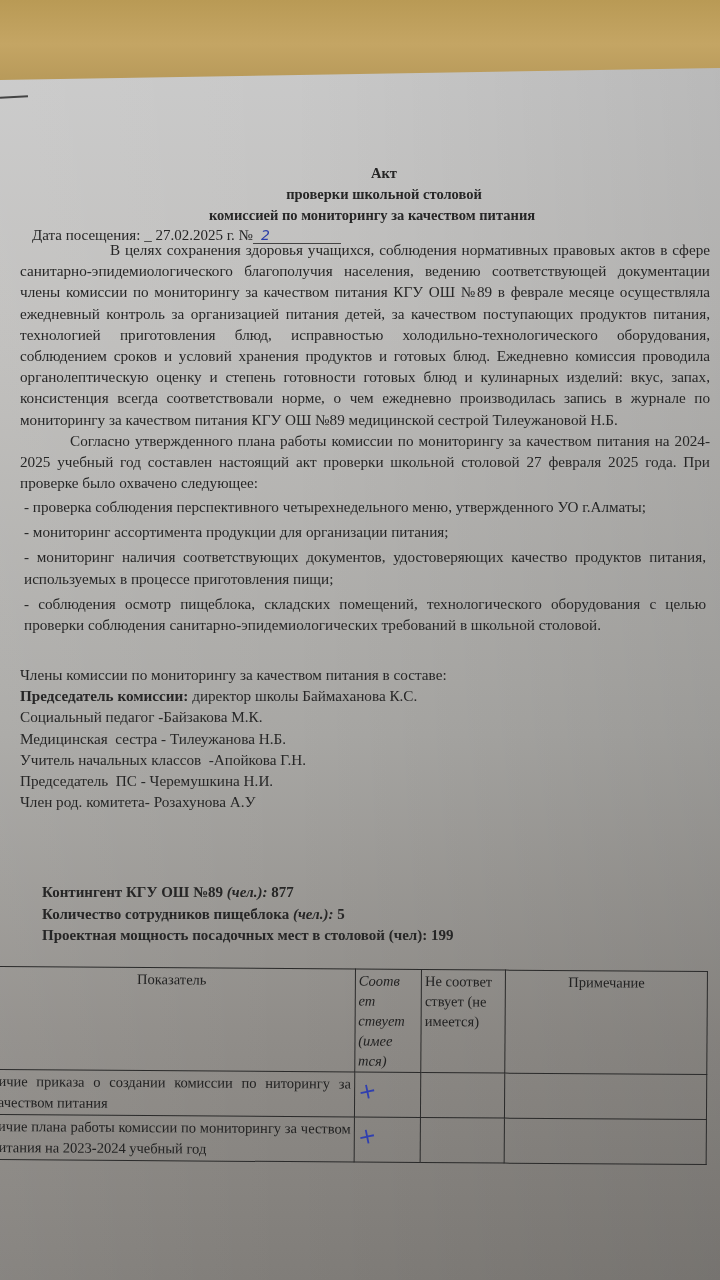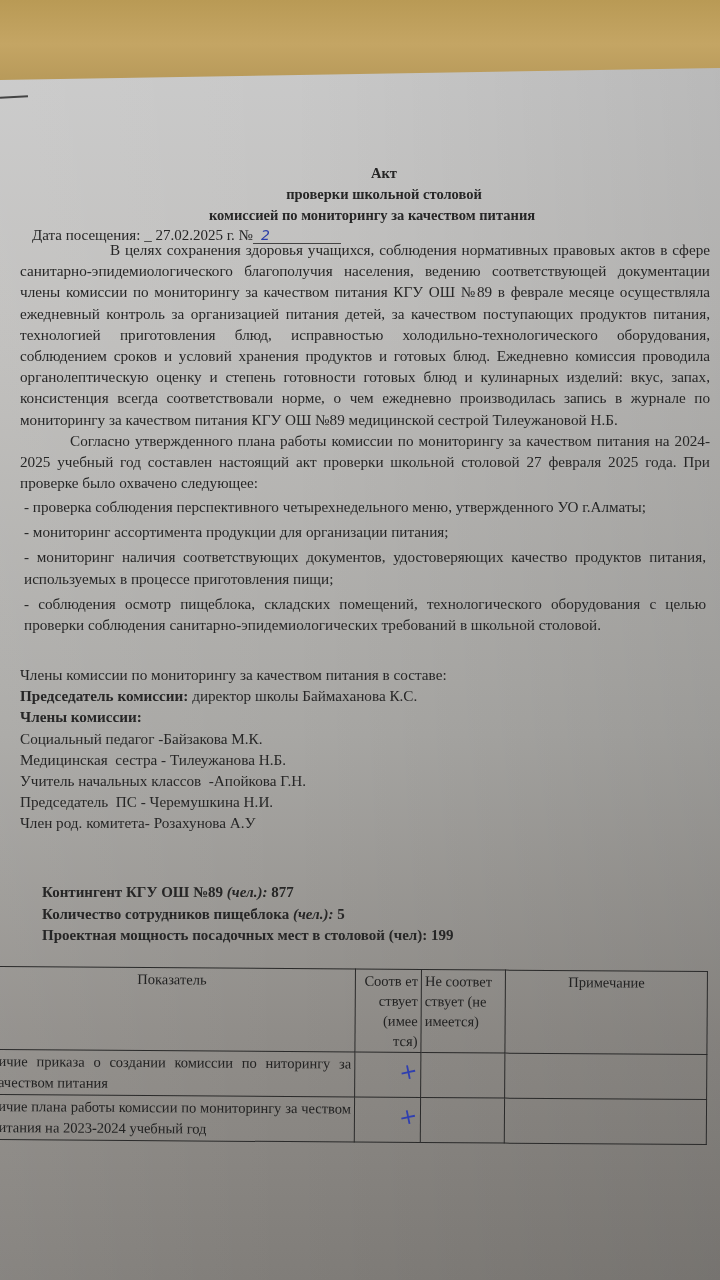--- a/index.html
+++ b/index.html
@@ -47,21 +47,21 @@
   .stats { position:absolute; left:8px; top:882px; width:700px; font-weight:bold; font-size:15px;margin-left:34px; }
   .stats .row { height:21.5px; }
   .stats i { font-weight:bold; }
   table.ind {
     position:absolute; left:-12px; top:966px; border-collapse:collapse;
     font-size:14.5px; color:#222; transform:rotate(0.4deg); transform-origin:left top;
   }
   table.ind td, table.ind th { border:1px solid #2a2a2a; vertical-align:top; padding:1px 3px; }
   table.ind th { font-weight:normal; }
   .c-ind { width:372px; }
-  .c-yes { width:60px; text-align:right; line-height:20px; }
+  .c-yes { width:60px; text-align:left; line-height:20px;font-style:italic; }
   .c-no { width:78px; text-align:left; line-height:20px; }
   .c-note { width:200px; text-align:center; }
   th.c-ind { font-weight:bold; text-align:center; }
   td.c-ind { text-align:justify; line-height:21px; }
   .check { color:#2f3fb0; font-family:"DejaVu Sans", sans-serif; font-size:22px; display:inline-block; transform:rotate(-12deg); margin-top:8px; }
 </style>
 </head>
 <body>
 
 <div class="desk"></div>
@@ -83,21 +83,20 @@
   <div class="list" style="top:492px;">
     <div>- проверка соблюдения перспективного четырехнедельного меню, утвержденного УО г.Алматы;</div>
     <div>- мониторинг ассортимента продукции для организации питания;</div>
     <div>- мониторинг наличия соответствующих документов, удостоверяющих качество продуктов питания, используемых в процессе приготовления пищи;</div>
     <div>- соблюдения осмотр пищеблока, складских помещений, технологического оборудования с целью проверки соблюдения санитарно-эпидемиологических требований в школьной столовой.</div>
   </div>
 
   <div class="members">
     <div class="row">Члены комиссии по мониторингу за качеством питания в составе:</div>
     <div class="row"><span class="b">Председатель комиссии:</span><span> директор школы Баймаханова К.С.</span></div>
-    <div class="row b">Члены комиссии:</div>
     <div class="row">Социальный педагог -Байзакова М.К.</div>
     <div class="row">Медицинская  сестра - Тилеужанова Н.Б.</div>
     <div class="row">Учитель начальных классов  -Апойкова Г.Н.</div>
     <div class="row">Председатель  ПС - Черемушкина Н.И.</div>
     <div class="row">Член род. комитета- Розахунова А.У</div>
   </div>
 
   <div class="stats">
     <div class="row"><span>Контингент КГУ ОШ №89 </span><i>(чел.):</i><span> 877</span></div>
     <div class="row"><span>Количество сотрудников пищеблока </span><i>(чел.):</i><span> 5</span></div>

